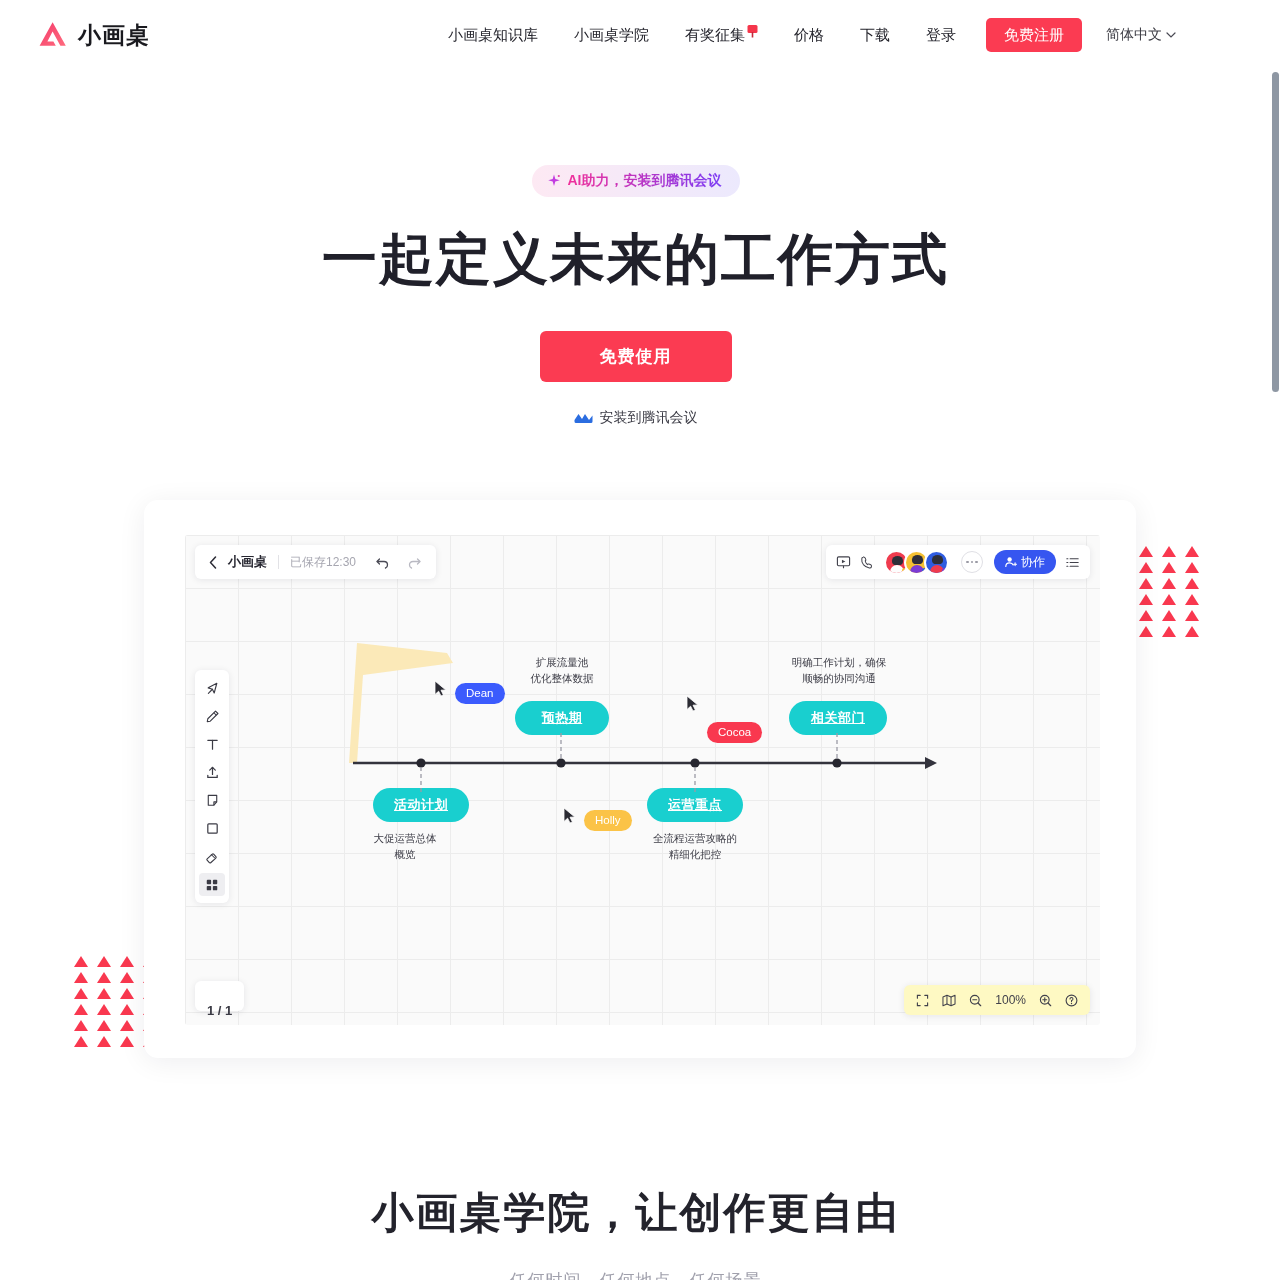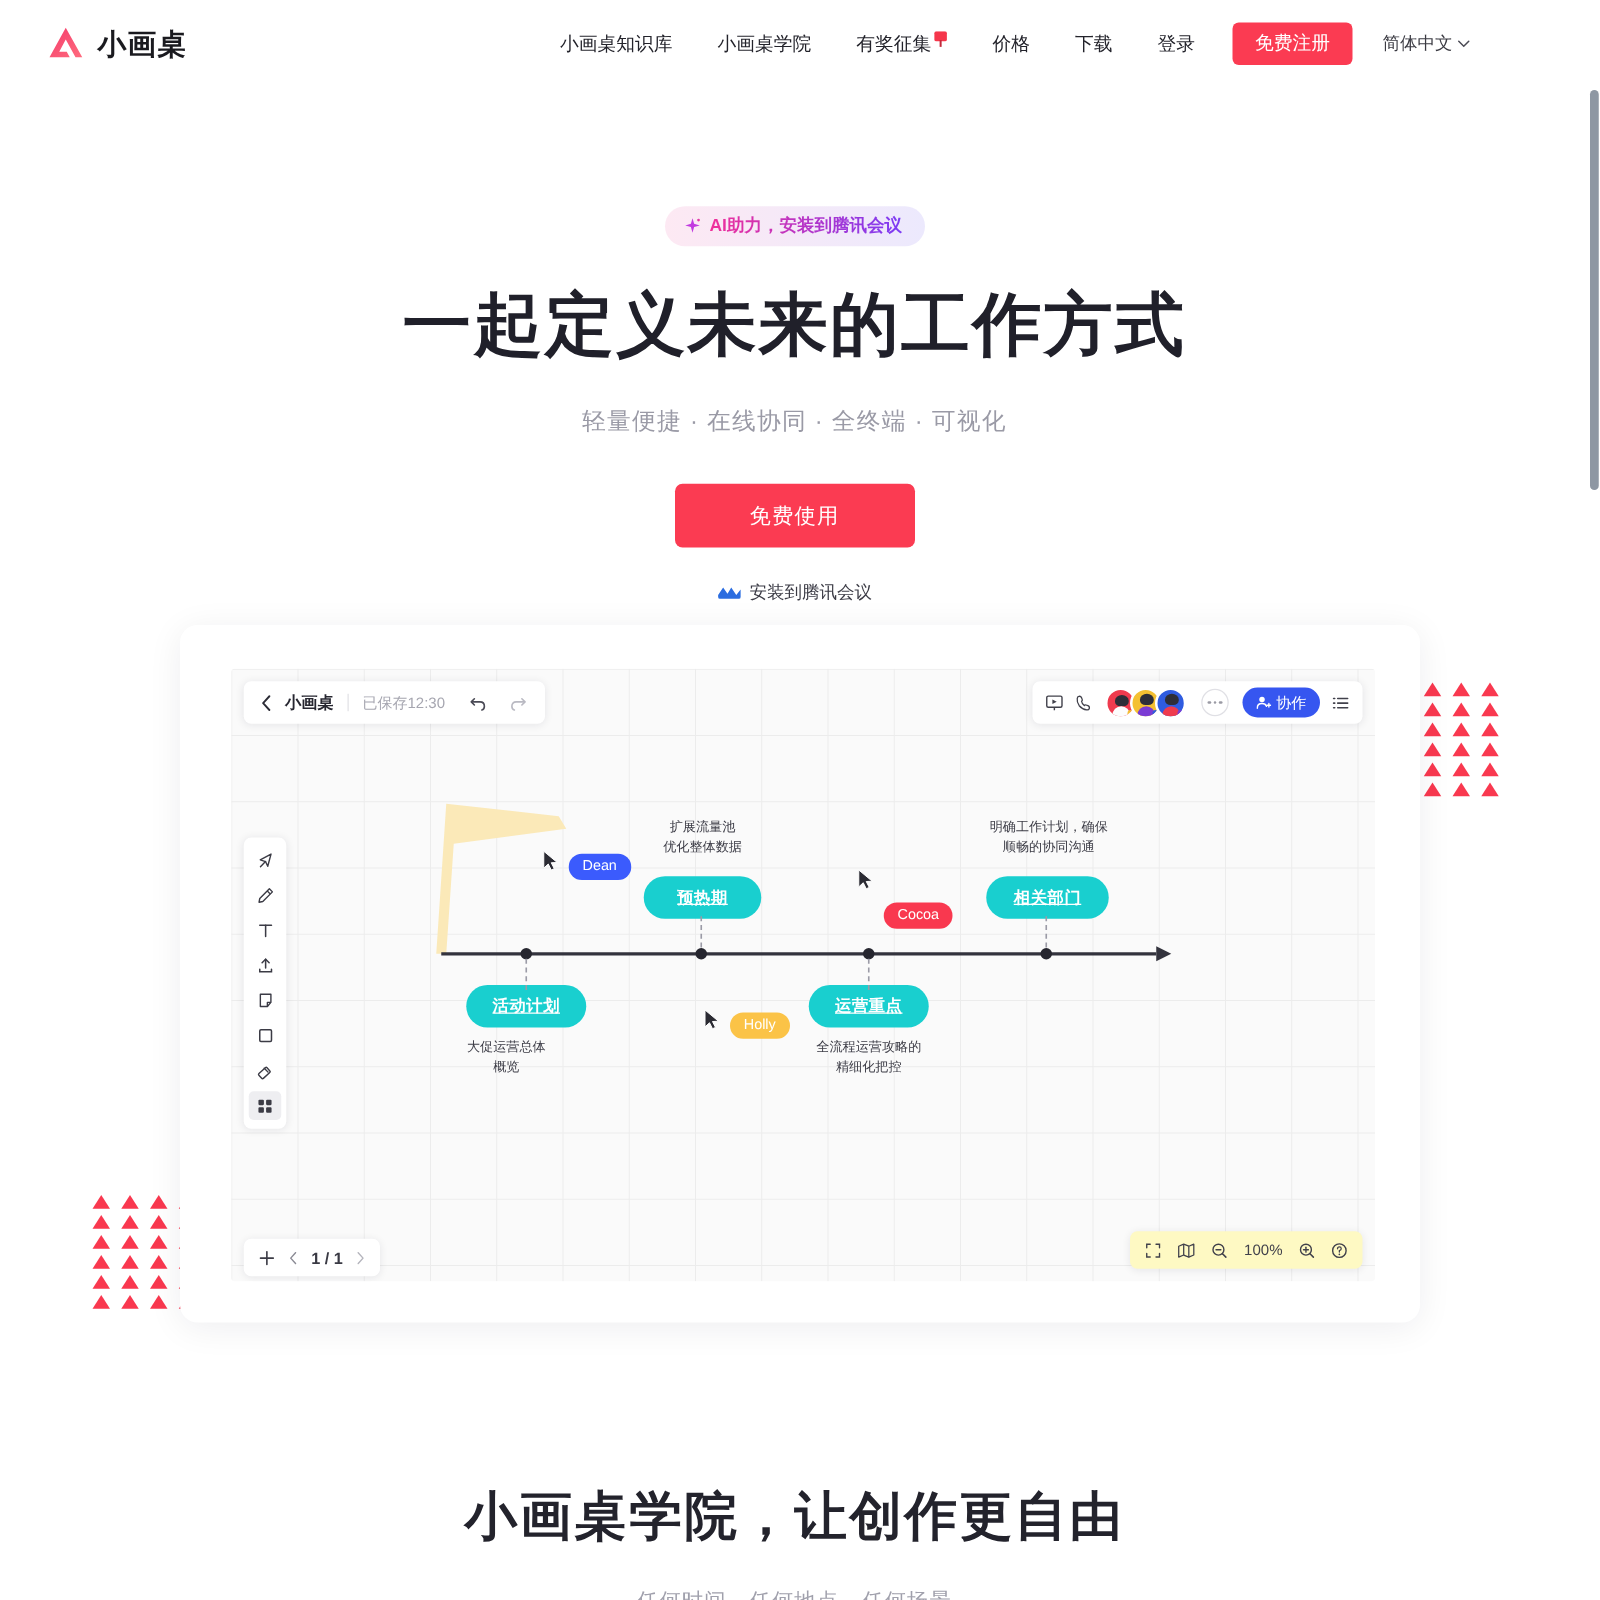--- a/index.html
+++ b/index.html
@@ -67,21 +67,21 @@
   .spark { width: 14px; height: 14px; display: block; }
   .hero-title {
     font-size: 55px; font-weight: 700; color: #20202a;
     letter-spacing: 2px; margin-top: 28px; line-height: 1.25;
   }
   .hero-sub {
     font-size: 19px; color: #9a9aa6; margin-top: 30px; letter-spacing: 1px;
   }
   .btn-hero {
     display: inline-block; background: #FB3B52; color: #fff;
-    font-size: 17px; font-weight: 400; border: none; border-radius: 6px;
+    font-size: 17px; font-weight: 700; border: none; border-radius: 6px;
     width: 192px; height: 51px; line-height: 51px; margin-top: 37px;
     cursor: pointer; letter-spacing: 1px;
   }
   .tm-link {
     display: inline-flex; align-items: center; gap: 7px; margin-top: 27px;
     font-size: 14px; color: #3b3b45; cursor: pointer;
   }
   .tm-icon { width: 19px; height: 13px; display: block; }
 
   
@@ -175,25 +175,25 @@
   }
   .tool {
     width: 26px; height: 23px; border-radius: 4px;
     display: flex; align-items: center; justify-content: center;
     cursor: pointer;
   }
   .tool.active { background: #eeeef1; }
 
   
   .wb-pages {
-    position: absolute; left: 10px; bottom: 4px; height: 30px;
+    position: absolute; left: 10px; bottom: 14px; height: 30px;
     background: #fff; border-radius: 6px;
     box-shadow: 0 1px 7px rgba(20,20,40,0.09);
     display: flex; align-items: center; padding: 0 12px; gap: 11px;
-    font-size: 13px; color: #3a3a44; z-index: 6;
+    font-size: 13px; color: #3a3a44; z-index: 6; flex-direction: column;
   }
   .wb-zoom {
     position: absolute; right: 10px; bottom: 10px; height: 30px;
     background: #fef9c3; border-radius: 6px;
     box-shadow: 0 1px 7px rgba(20,20,40,0.09);
     display: flex; align-items: center; padding: 0 12px; gap: 13px;
     font-size: 12px; color: #41414b; z-index: 6;
   }
 
   
@@ -285,21 +285,20 @@
 <div class="hero">
   <div class="ai-badge">
     <svg class="spark" viewBox="0 0 14 14">
       <path d="M7 0.5 L8.3 5 L12.8 6.3 L8.3 7.6 L7 12.1 L5.7 7.6 L1.2 6.3 L5.7 5 Z" fill="#C23BE0"></path>
       <circle cx="11.8" cy="2" r="1.1" fill="#E23BA8"></circle>
     </svg>
     <span class="ai-badge-text">AI助力，安装到腾讯会议</span>
   </div>
 
   <h1 class="hero-title">一起定义未来的工作方式</h1>
-  <p class="hero-sub">轻量便捷 · 在线协同 · 全终端 · 可视化</p>
   <button class="btn-hero">免费使用</button>
   <div style="display:block;">
     <div class="tm-link">
       <svg class="tm-icon" viewBox="0 0 19 13">
         <path d="M0.5 9 L4.5 3 L8 8 L11 3 L15 9 L18.5 4.5 L18.5 10.5 Q18.5 12 17 12 L2 12 Q0.5 12 0.5 10.5 Z" fill="#2B6DE0"></path>
       </svg>
       <span>安装到腾讯会议</span>
     </div>
   </div>
 </div>

